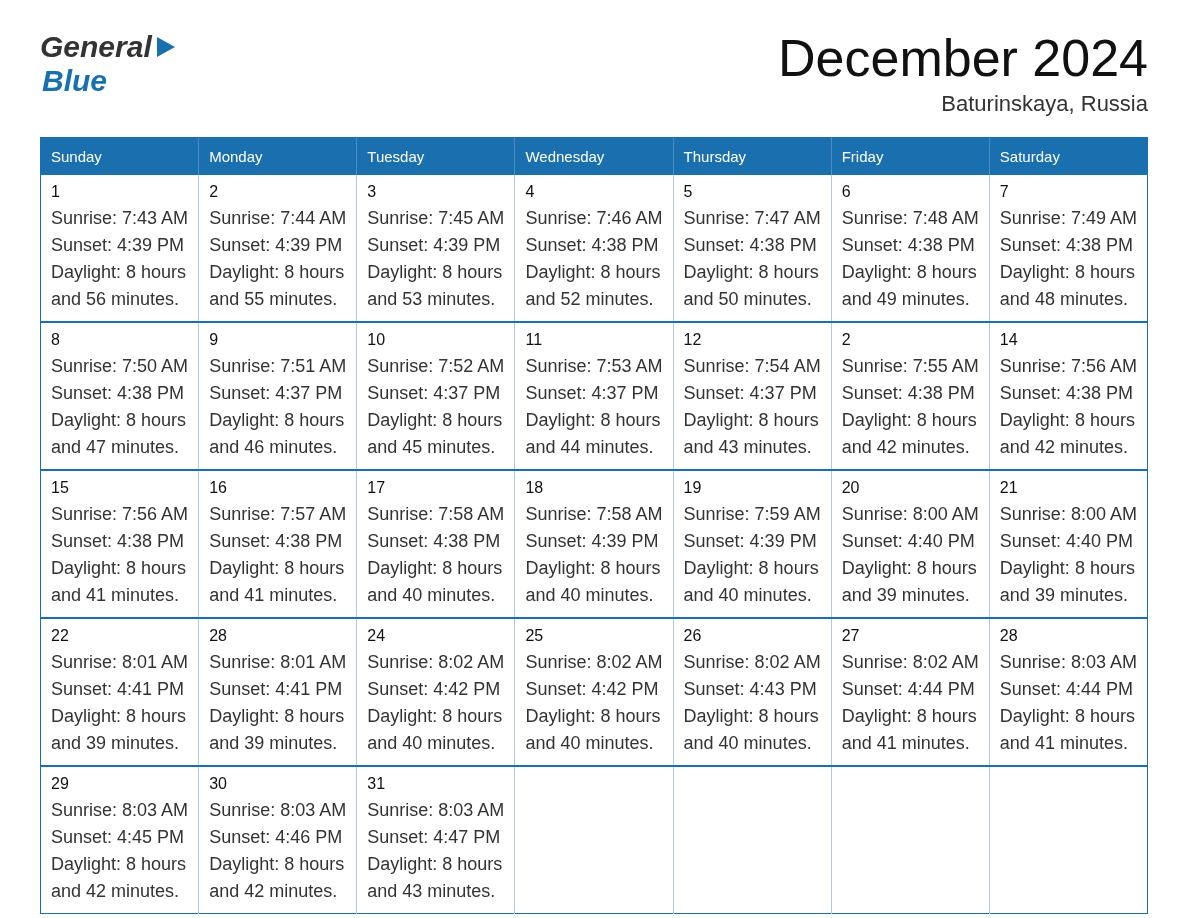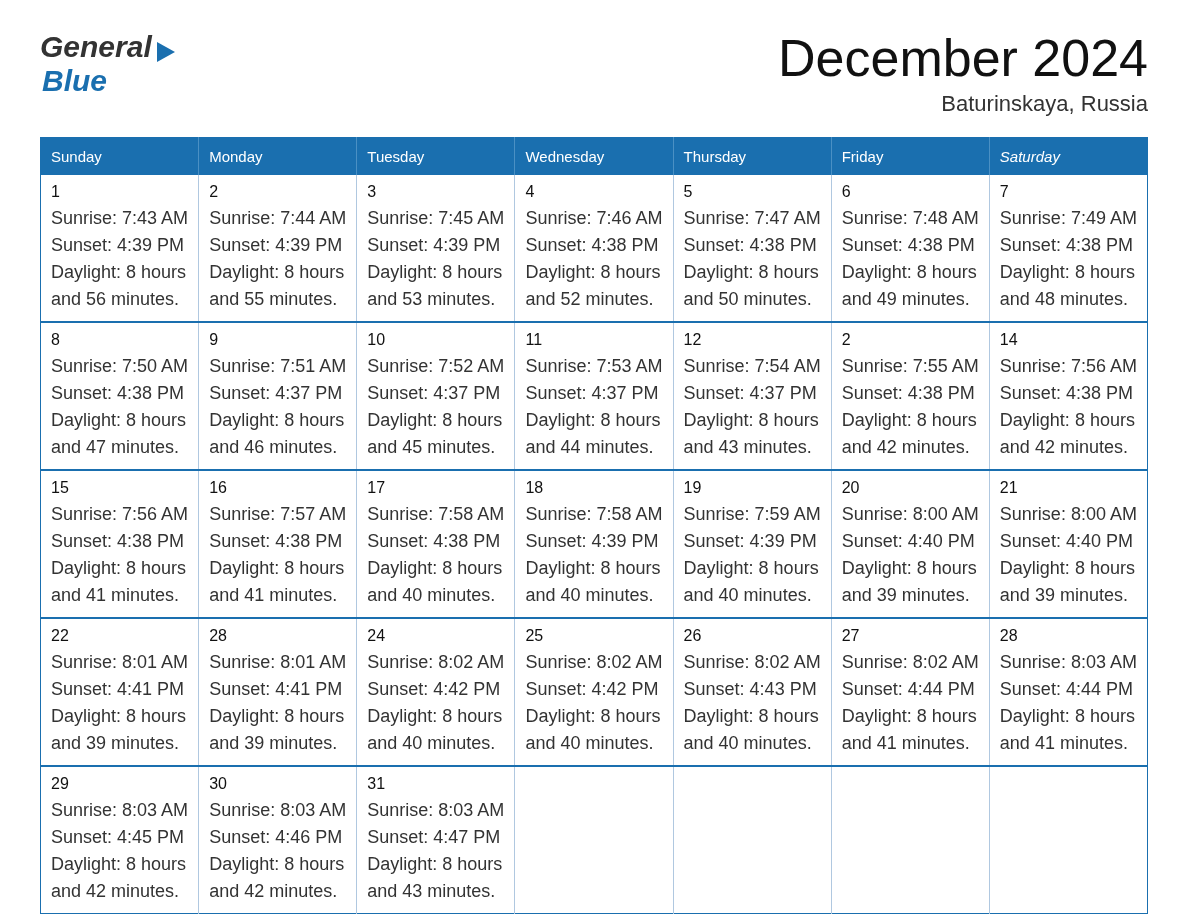--- a/index.html
+++ b/index.html
@@ -44,21 +44,20 @@
       background-color: #1a6faf;
       color: #ffffff;
       font-size: 15px;
       font-weight: normal;
       padding: 10px 10px;
       text-align: left;
       border-right: 1px solid #4a90c4;
     }
     .calendar thead tr th:last-child {
       border-right: none;
-      font-style: italic;
     }
     .calendar tbody tr td {
       vertical-align: top;
       padding: 8px 10px;
       border-right: 1px solid #b0c8e0;
       border-bottom: 2px solid #1a6faf;
       font-size: 13px;
       color: #333;
       width: calc(100% / 7);
       min-height: 100px;
@@ -79,21 +78,21 @@
     .day-info {
       font-size: 18px;
       color: #333;
       line-height: 1.5;
     }
     .empty-cell {
       background: #fff;
     }
     .logo-line1 {
       display: flex;
-      align-items: flex-end;
+      align-items: center;
       gap: 2px;
     }
   </style>
 </head>
 <body>
 
 <div class="header">
   <div class="logo">
     <div class="logo-line1">
       <span style="font-size:30px; font-weight:bold; color:#333; font-style:italic;">General</span>

